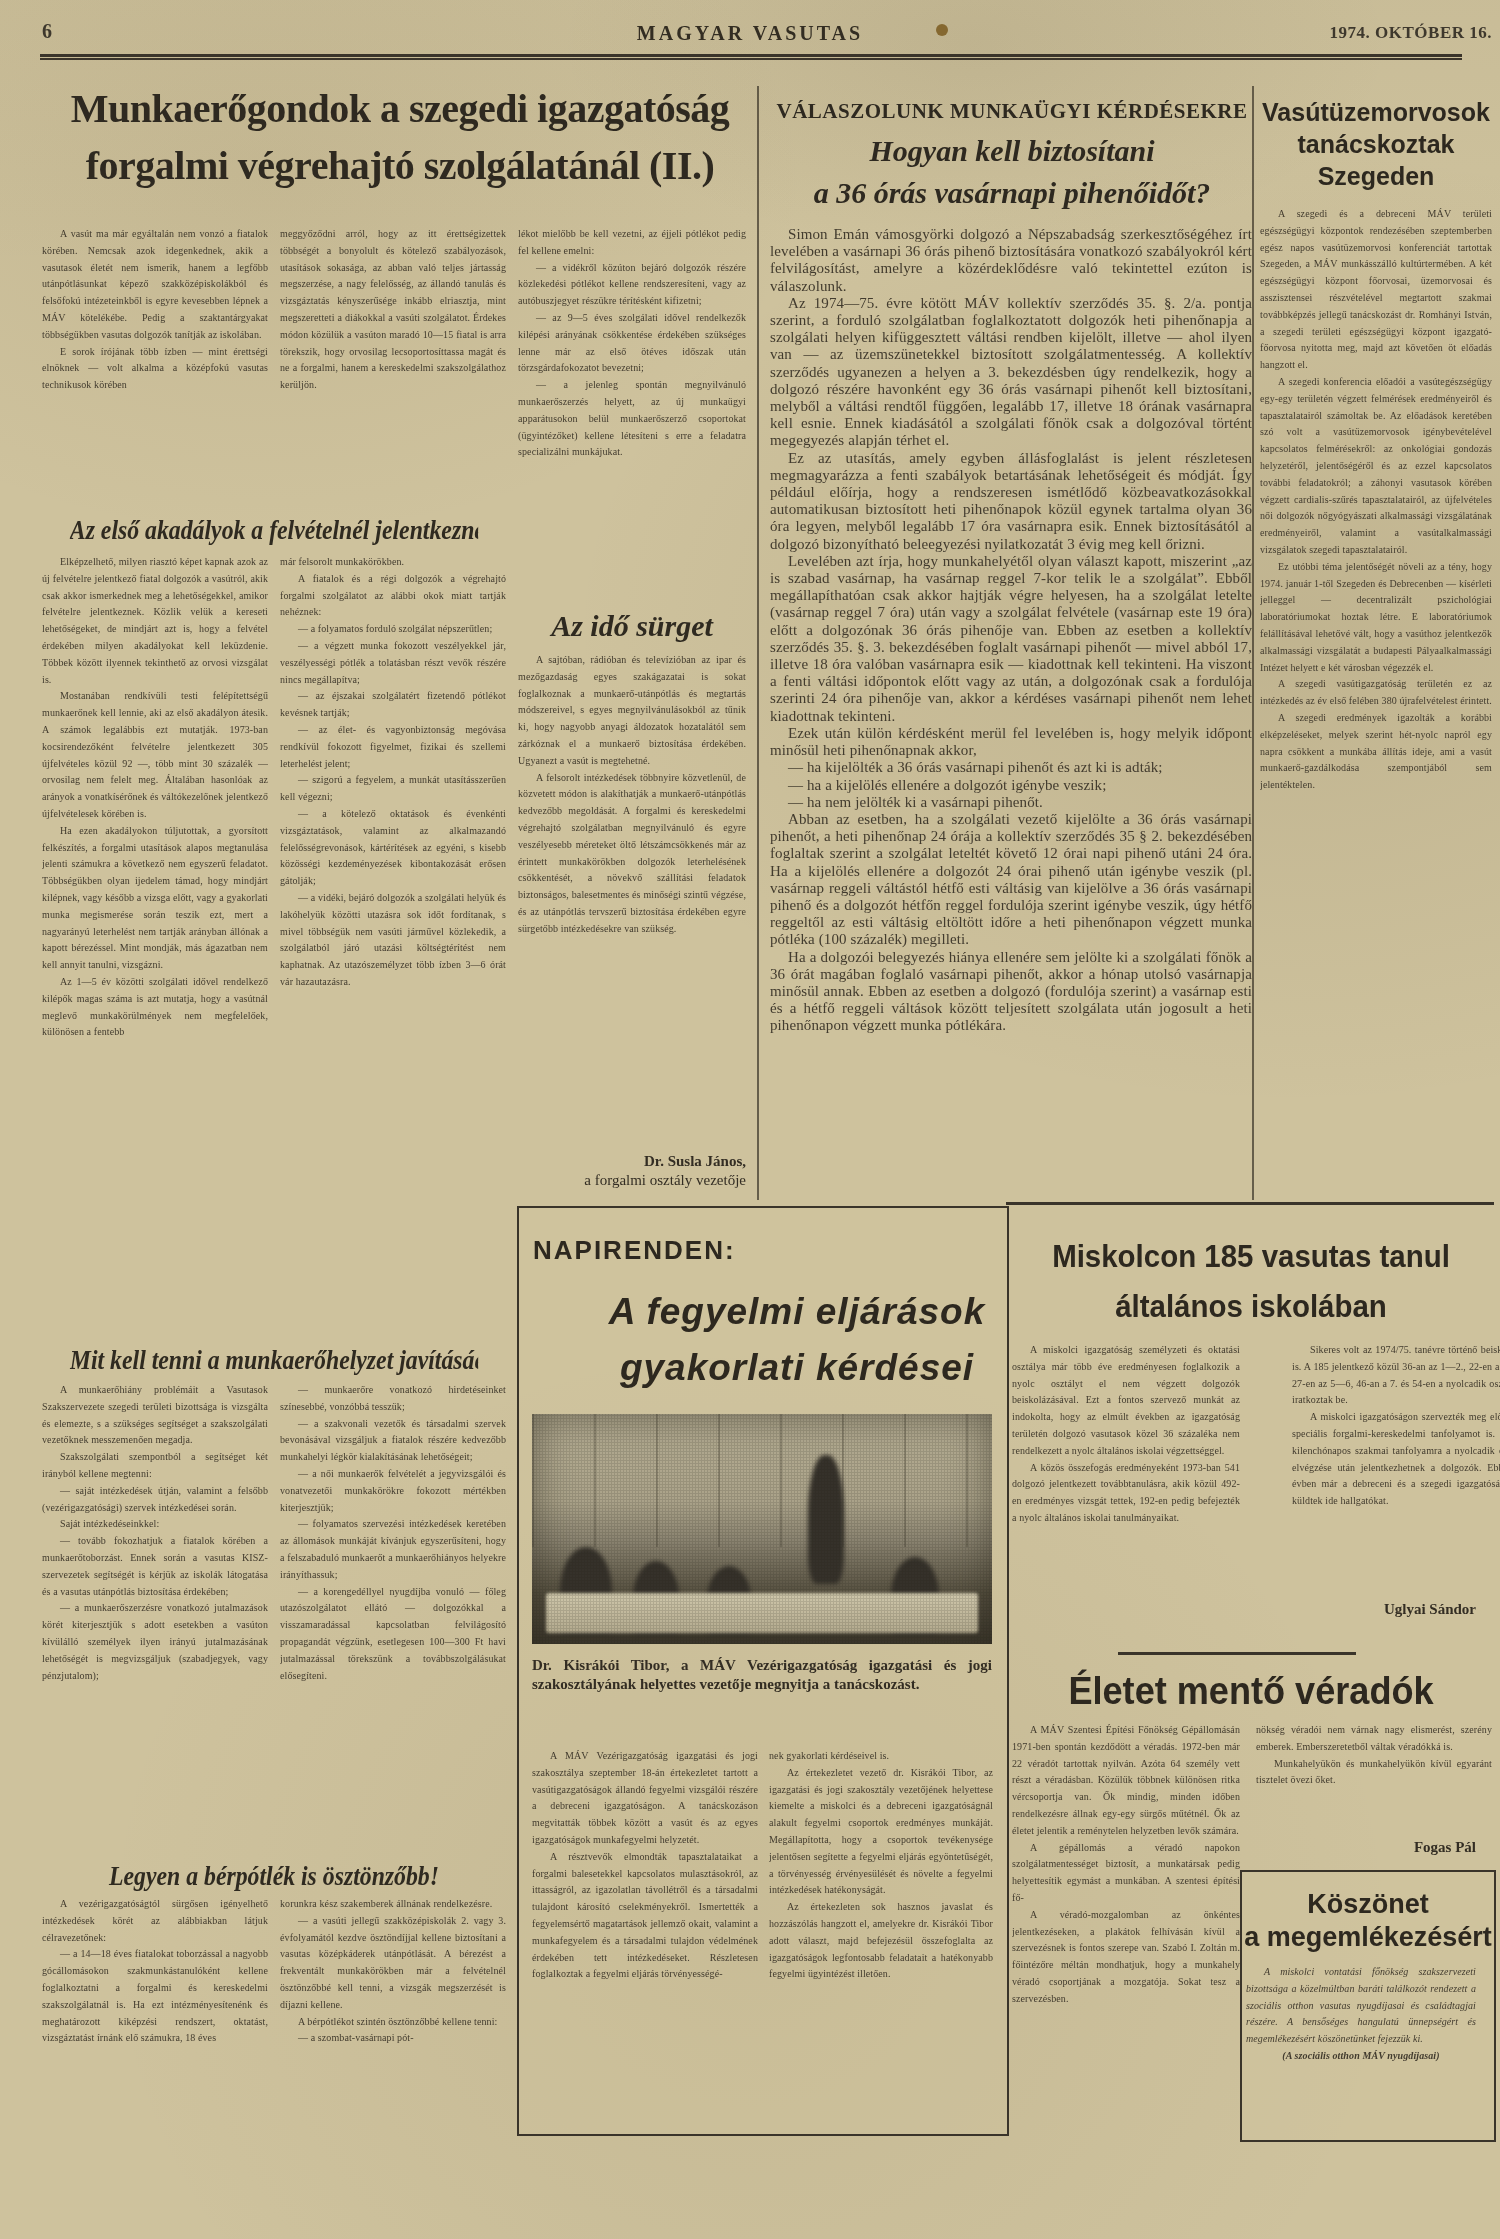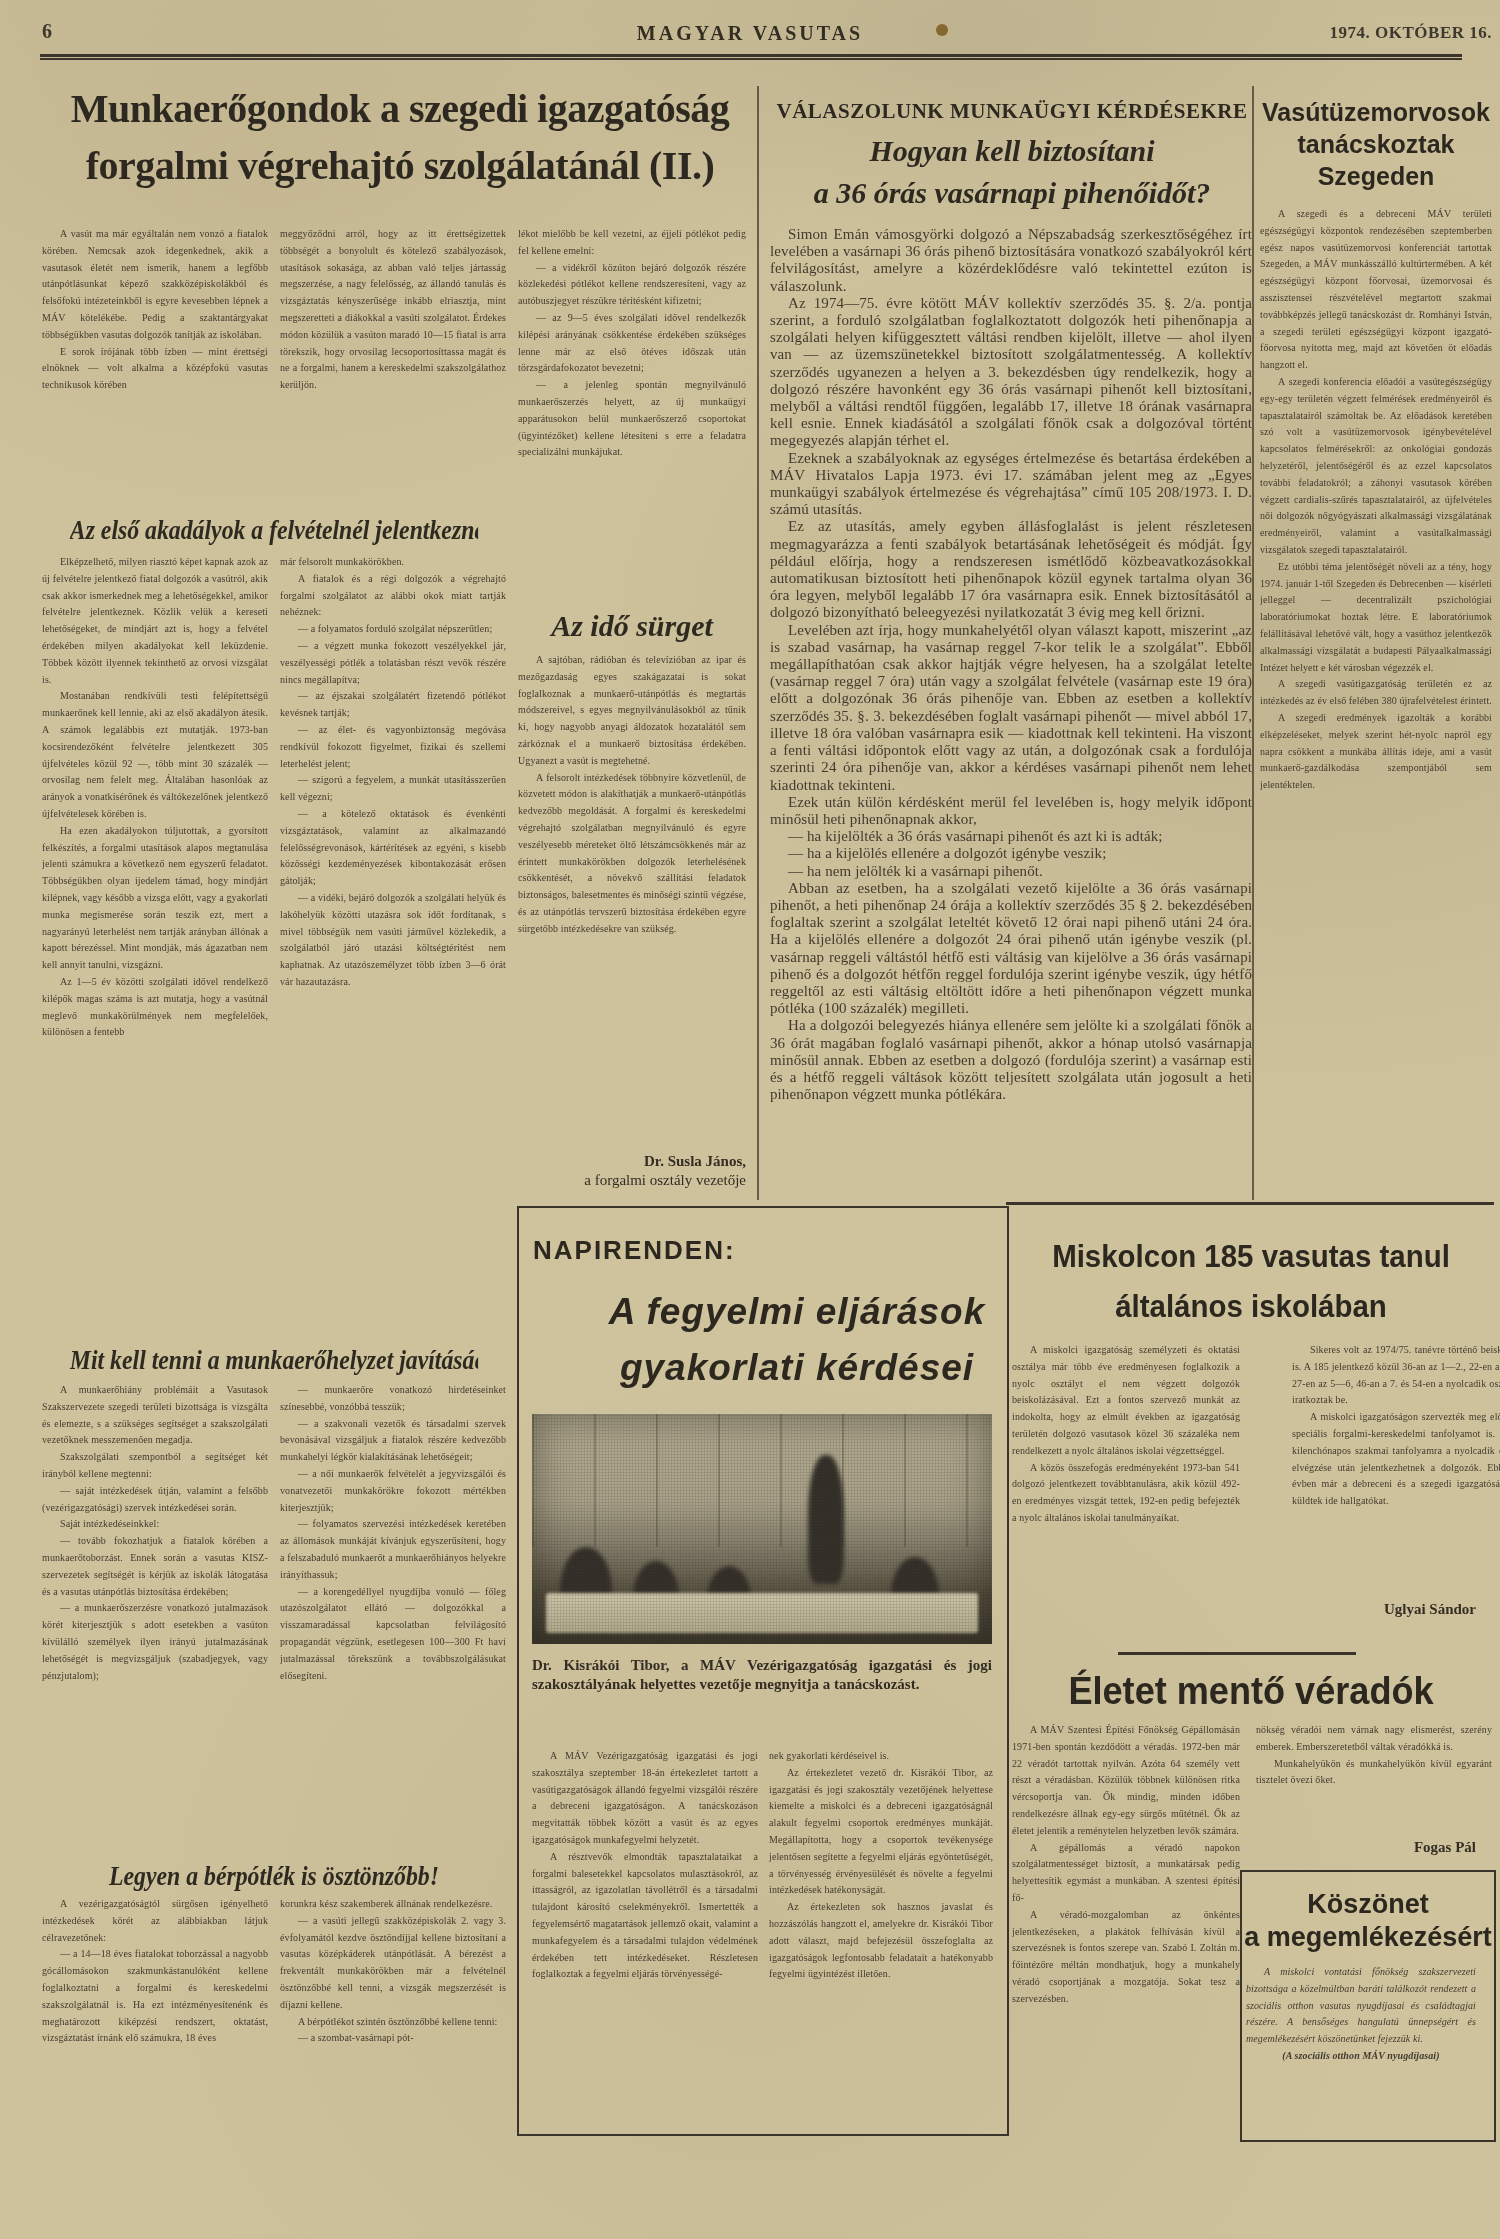--- a/index.html
+++ b/index.html
@@ -162,21 +162,20 @@
     </div>
 
   <div class="block sig" style="left:518px; top:1152px; width:228px; height:44px;">
     <div>Dr. Susla János,</div>
     <div class="role">a forgalmi osztály vezetője</div>
   </div>
 
   <div class="block bodytext wide" style="left:770px; top:226px; width:482px; height:968px;">
       <p>Simon Emán vámosgyörki dolgozó a Népszabadság szerkesztőségéhez írt levelében a vasárnapi 36 órás pihenő biztosítására vonatkozó szabályokról kért felvilágosítást, amelyre a közérdeklődésre való tekintettel ezúton is válaszolunk.</p>
       <p>Az 1974—75. évre kötött MÁV kollektív szerződés 35. §. 2/a. pontja szerint, a forduló szolgálatban foglalkoztatott dolgozók heti pihenőnapja a szolgálati helyen kifüggesztett váltási rendben kijelölt, illetve — ahol ilyen van — az üzemszünetekkel biztosított szolgálatmentesség. A kollektív szerződés ugyanezen a helyen a 3. bekezdésben úgy rendelkezik, hogy a dolgozó részére havonként egy 36 órás vasárnapi pihenőt kell biztosítani, melyből a váltási rendtől függően, legalább 17, illetve 18 órának vasárnapra kell esnie. Ennek kiadásától a szolgálati főnök csak a dolgozóval történt megegyezés alapján térhet el.</p>
-      <p>Ezeknek a szabályoknak az egységes értelmezése és betartása érdekében a MÁV Hivatalos Lapja 1973. évi 17. számában jelent meg az „Egyes munkaügyi szabályok értelmezése és végrehajtása” című 105 208/1973. I. D. számú utasítás.</p>
       <p>Ez az utasítás, amely egyben állásfoglalást is jelent részletesen megmagyarázza a fenti szabályok betartásának lehetőségeit és módját. Így például előírja, hogy a rendszeresen ismétlődő közbeavatkozásokkal automatikusan biztosított heti pihenőnapok közül egynek tartalma olyan 36 óra legyen, melyből legalább 17 óra vasárnapra esik. Ennek biztosításától a dolgozó bizonyítható beleegyezési nyilatkozatát 3 évig meg kell őrizni.</p>
       <p>Levelében azt írja, hogy munkahelyétől olyan választ kapott, miszerint „az is szabad vasárnap, ha vasárnap reggel 7-kor telik le a szolgálat”. Ebből megállapíthatóan csak akkor hajtják végre helyesen, ha a szolgálat letelte (vasárnap reggel 7 óra) után vagy a szolgálat felvétele (vasárnap este 19 óra) előtt a dolgozónak 36 órás pihenője van. Ebben az esetben a kollektív szerződés 35. §. 3. bekezdésében foglalt vasárnapi pihenőt — mivel abból 17, illetve 18 óra valóban vasárnapra esik — kiadottnak kell tekinteni. Ha viszont a fenti váltási időpontok előtt vagy az után, a dolgozónak csak a fordulója szerinti 24 óra pihenője van, akkor a kérdéses vasárnapi pihenőt nem lehet kiadottnak tekinteni.</p>
       <p>Ezek után külön kérdésként merül fel levelében is, hogy melyik időpont minősül heti pihenőnapnak akkor,</p>
       <p>— ha kijelölték a 36 órás vasárnapi pihenőt és azt ki is adták;</p>
       <p>— ha a kijelölés ellenére a dolgozót igénybe veszik;</p>
       <p>— ha nem jelölték ki a vasárnapi pihenőt.</p>
       <p>Abban az esetben, ha a szolgálati vezető kijelölte a 36 órás vasárnapi pihenőt, a heti pihenőnap 24 órája a kollektív szerződés 35 § 2. bekezdésében foglaltak szerint a szolgálat leteltét követő 12 órai napi pihenő utáni 24 óra. Ha a kijelölés ellenére a dolgozót 24 órai pihenő után igénybe veszik (pl. vasárnap reggeli váltástól hétfő esti váltásig van kijelölve a 36 órás vasárnapi pihenő és a dolgozót hétfőn reggel fordulója szerint igénybe veszik, úgy hétfő reggeltől az esti váltásig eltöltött időre a heti pihenőnapon végzett munka pótléka (100 százalék) megilleti.</p>
       <p>Ha a dolgozói belegyezés hiánya ellenére sem jelölte ki a szolgálati főnök a 36 órát magában foglaló vasárnapi pihenőt, akkor a hónap utolsó vasárnapja minősül annak. Ebben az esetben a dolgozó (fordulója szerint) a vasárnap esti és a hétfő reggeli váltások között teljesített szolgálata után jogosult a heti pihenőnapon végzett munka pótlékára.</p>
     </div>
 

